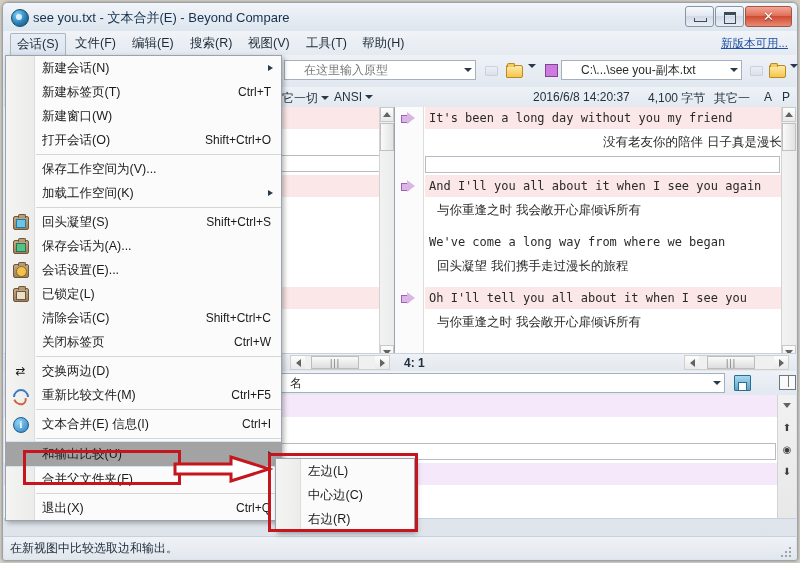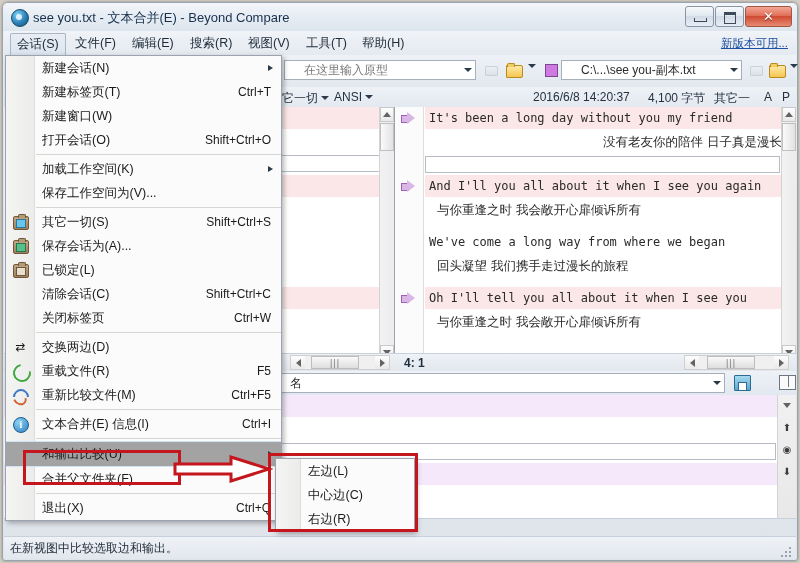--- a/index.html
+++ b/index.html
@@ -489,74 +489,74 @@
         <span>新建窗口(W)</span>
       </div>
       <div class="dd-item">
         <span>打开会话(O)</span>
         <span class="acc">Shift+Ctrl+O</span>
       </div>
 
       <div class="dd-sep"></div>
 
       <div class="dd-item">
+        <span>保存工作空间为(V)...</span>
+      </div>
+      <div class="dd-item">
         <span>加载工作空间(K)</span>
         <span class="sub tri-r"></span>
-      </div>
-      <div class="dd-item">
-        <span>保存工作空间为(V)...</span>
       </div>
 
       <div class="dd-sep"></div>
 
       <div class="dd-item">
         <span class="dd-icon">
             <span class="ic-case"></span>
             <span class="ic-chip chip-save"></span>
           </span>
-        <span>其它一切(S)</span>
+        <span>回头凝望(S)</span>
         <span class="acc">Shift+Ctrl+S</span>
       </div>
       <div class="dd-item">
         <span class="dd-icon">
             <span class="ic-case"></span>
             <span class="ic-chip chip-saveas"></span>
           </span>
         <span>保存会话为(A)...</span>
       </div>
       <div class="dd-item">
         <span class="dd-icon">
             <span class="ic-case"></span>
+            <span class="ic-chip chip-gear"></span>
+          </span>
+        <span>会话设置(E)...</span>
+      </div>
+      <div class="dd-item">
+        <span class="dd-icon">
+            <span class="ic-case"></span>
             <span class="ic-chip chip-lock"></span>
           </span>
         <span>已锁定(L)</span>
       </div>
       <div class="dd-item">
         <span>清除会话(C)</span>
         <span class="acc">Shift+Ctrl+C</span>
       </div>
       <div class="dd-item">
         <span>关闭标签页</span>
         <span class="acc">Ctrl+W</span>
       </div>
 
       <div class="dd-sep"></div>
 
       <div class="dd-item">
         <span class="dd-icon">
             <span class="ic-swap">⇄</span>
           </span>
         <span>交换两边(D)</span>
-      </div>
-      <div class="dd-item">
-        <span class="dd-icon">
-            <span class="ic-reload"></span>
-          </span>
-        <span>重载文件(R)</span>
-        <span class="acc">F5</span>
       </div>
       <div class="dd-item">
         <span class="dd-icon">
             <span class="ic-recompare"></span>
           </span>
         <span>重新比较文件(M)</span>
         <span class="acc">Ctrl+F5</span>
       </div>
 
       <div class="dd-sep"></div>

